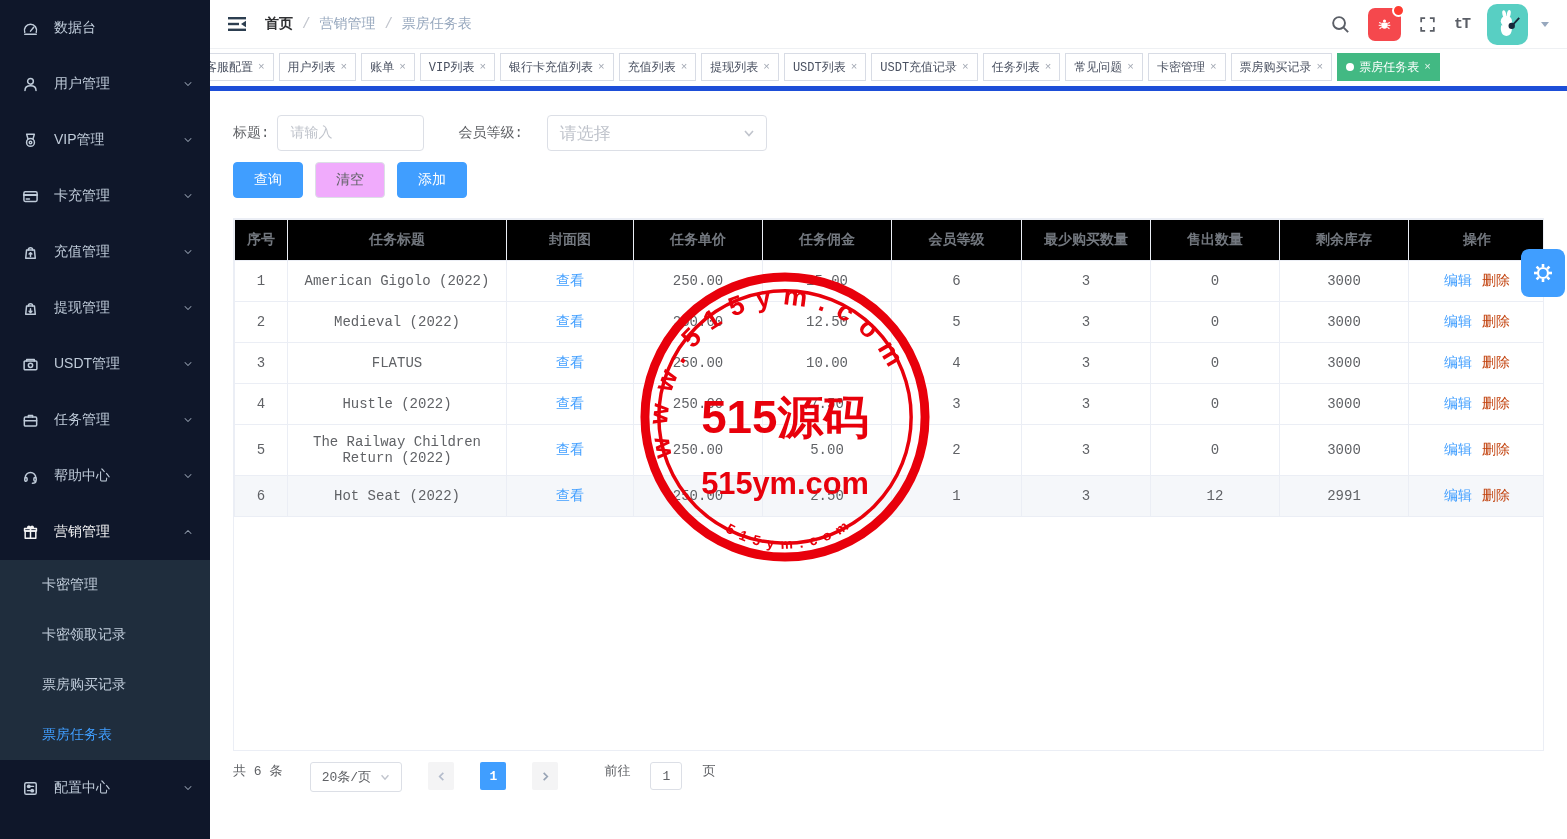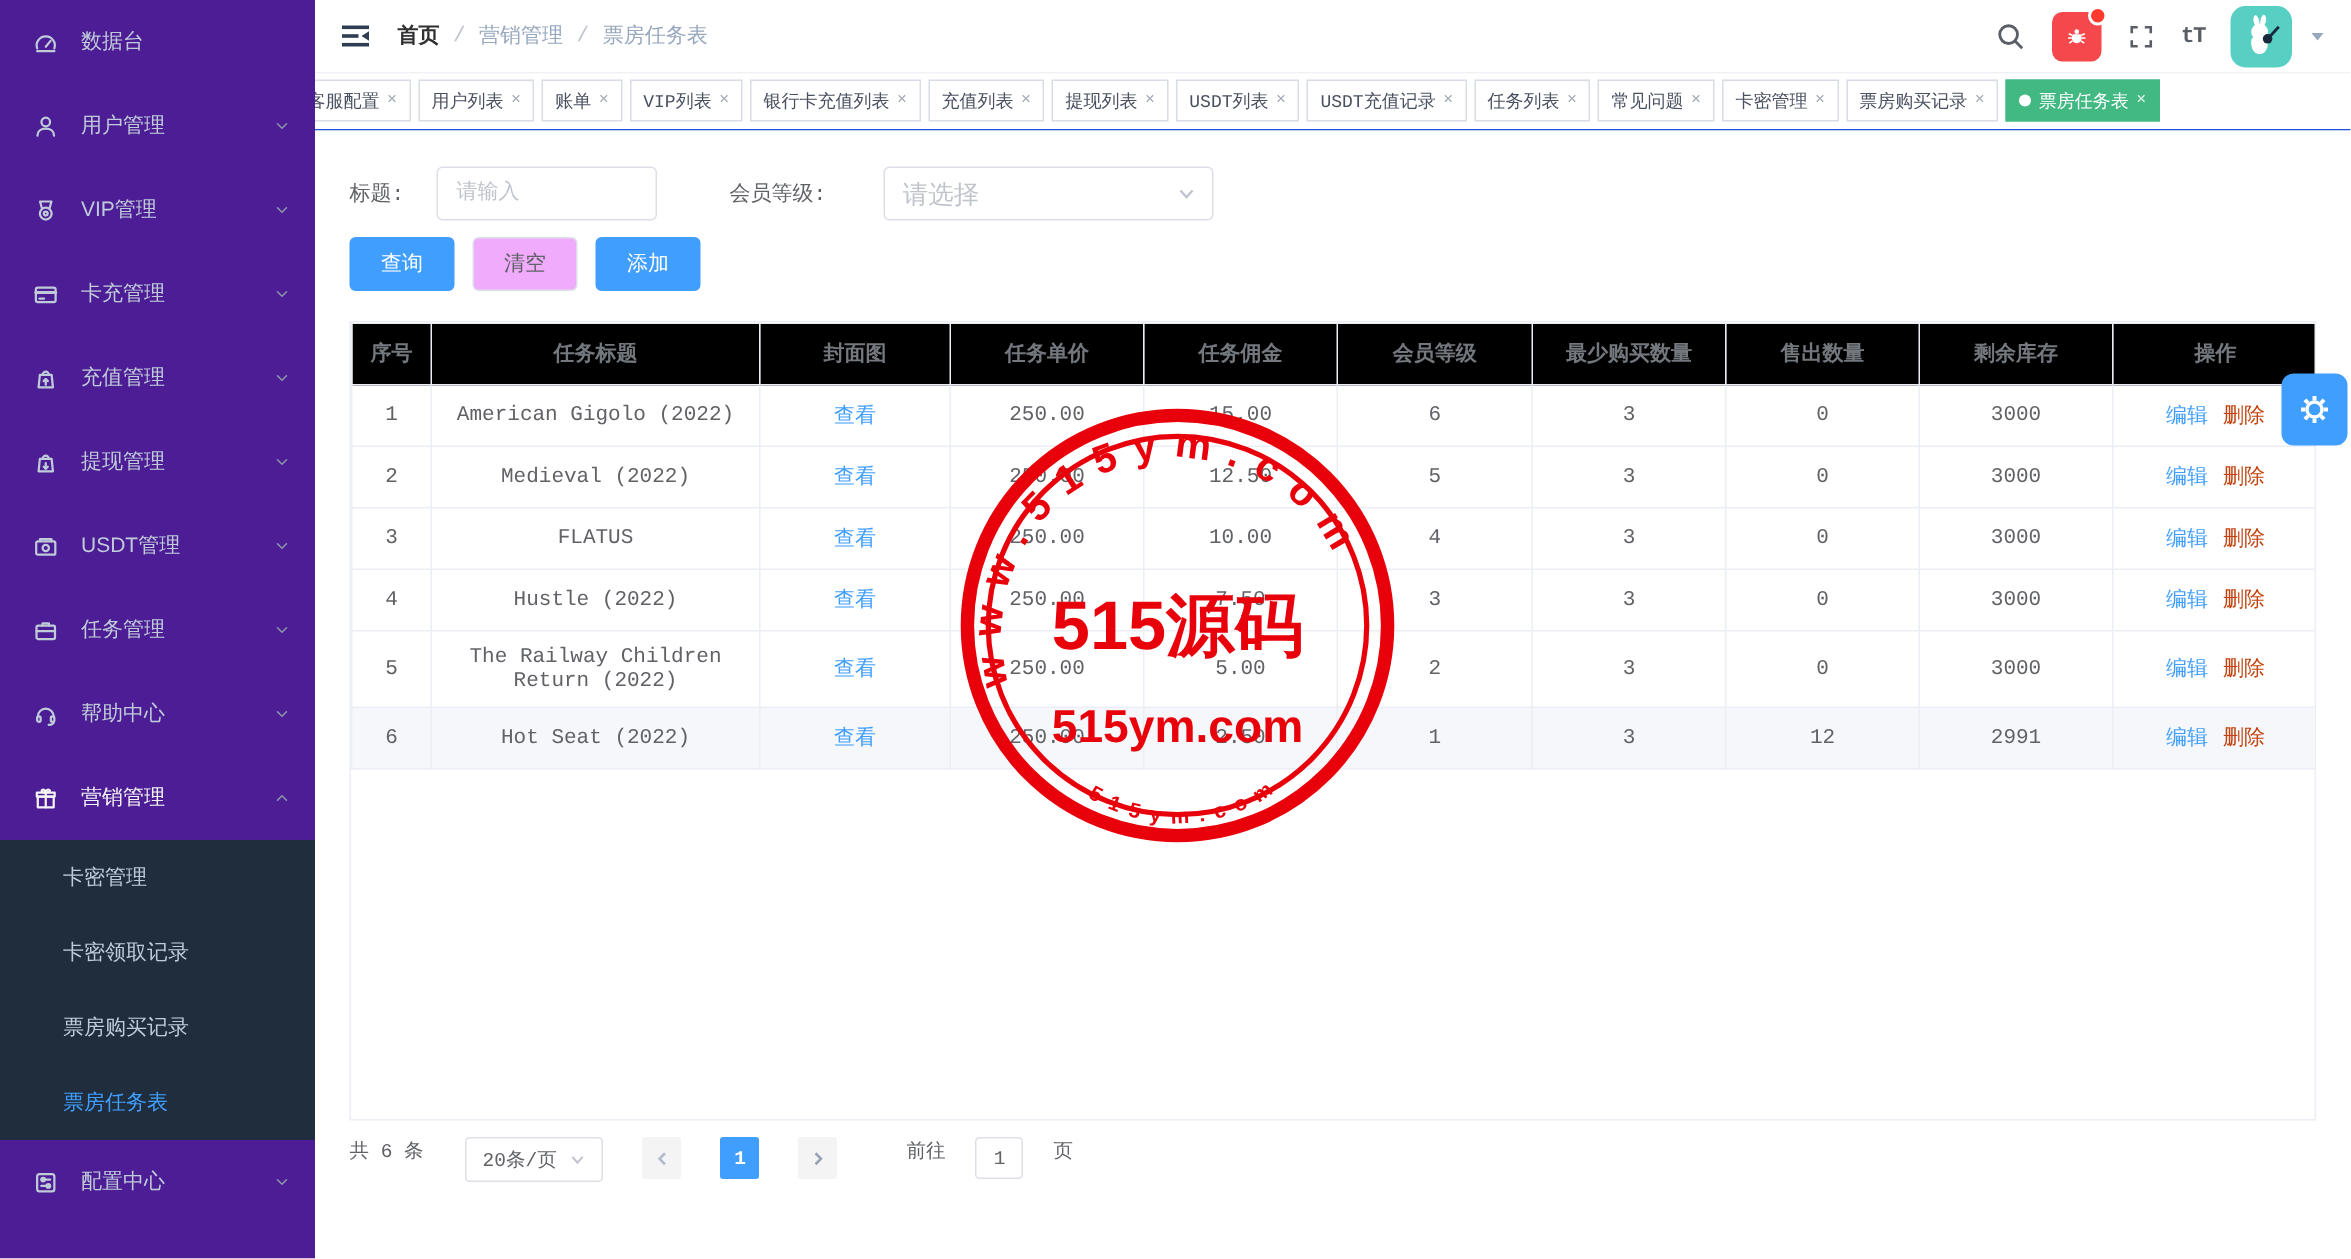--- a/index.html
+++ b/index.html
@@ -1,21 +1,21 @@
 <!DOCTYPE html>
 <html><head>
 <meta charset="utf-8">
 <style>
   html,body{margin:0;padding:0;}
   body{width:1567px;height:839px;overflow:hidden;background:#fff;
        font-family:"Liberation Sans","DejaVu Sans",sans-serif;font-size:14px;color:#606266;}
   .app{display:flex;width:100%;height:100%;position:relative;}
 
   
-  .sidebar{width:210px;flex:none;background:#4c1d95;overflow:hidden;position:relative;z-index:10;}
+  .sidebar{width:210px;flex:none;background:#0f172a;overflow:hidden;position:relative;z-index:10;}
   .menu-item{height:56px;display:flex;align-items:center;padding:0 16px 0 22px;color:#bfcbd9;cursor:pointer;}
   .menu-item .mi-icon{width:18px;height:18px;margin-right:14px;flex:none;display:flex;align-items:center;}
   .menu-item .mi-icon svg{width:17px;height:17px;}
   .menu-item .mi-label{flex:1;font-size:14px;}
   .menu-item .mi-chevron{width:12px;height:12px;color:#8d98a8;}
   .menu-item.expanded{color:#f4f4f5;}
   .submenu{background:#1f2d3d;}
   .submenu .menu-item{height:50px;padding-left:42px;font-size:14px;}
   .submenu .menu-item.active .mi-label{color:#409eff;}
 
@@ -31,32 +31,32 @@
   .nav-right{margin-left:auto;display:flex;align-items:center;gap:17px;}
   .nav-icon{color:#5a5e66;cursor:pointer;display:flex;align-items:center;}
   .bug-btn{width:33px;height:33px;background:#f5484d;border-radius:7px;display:flex;align-items:center;justify-content:center;position:relative;cursor:pointer;}
   .bug-btn .dot{position:absolute;top:-4px;right:-4px;width:9px;height:9px;border-radius:50%;background:#ff3b30;border:2px solid #fff;}
   .fontsize-label{font-weight:bold;font-size:15px;color:#5a5e66;letter-spacing:-1px;}
   .avatar{width:41px;height:41px;border-radius:10px;background:#58cfc3;display:flex;align-items:center;justify-content:center;cursor:pointer;overflow:hidden;}
   .caret{color:#97a8be;margin-left:-6px;}
 
   
   .tabbar{height:36px;flex:none;display:flex;align-items:center;gap:5px;background:#fff;
-          border-bottom:1px solid #1d4ed8;box-shadow:0 1px 3px rgba(0,0,0,.05);overflow:hidden;padding-bottom:1px;}
+          border-bottom:5px solid #1d4ed8;box-shadow:0 1px 3px rgba(0,0,0,.05);overflow:hidden;padding-bottom:1px;}
   .tab{flex:none;display:inline-flex;align-items:center;gap:5px;height:26px;padding:0 8px;
        border:1px solid #d8dce5;background:#fff;color:#495060;font-size:12px;cursor:pointer;}
   .tab:first-child{margin-left:-14px;}
   .tab .tab-close{font-size:11px;color:#a0a6b1;line-height:1;}
   .tab.active{background:#42b983;border-color:#42b983;color:#fff;}
   .tab.active .tab-close{color:#e7f6ee;}
   .tab .tab-dot{width:8px;height:8px;border-radius:50%;background:#fff;}
 
   
   .content{flex:1;background:#fff;padding:24px 23px 0 23px;position:relative;overflow:hidden;}
-  .filters{display:flex;align-items:center;gap:22px;height:36px;}
+  .filters{display:flex;align-items:center;gap:8px;height:36px;}
   .f-label{color:#606266;font-size:14px;}
   .f-input{width:147px;height:36px;border:1px solid #dcdfe6;border-radius:4px;padding:0 12px;font-size:14px;
            color:#3b82f6;box-sizing:border-box;outline:none;font-family:inherit;}
   .f-input::placeholder{color:#c0c4cc;}
   .f-select{width:220px;height:36px;border:1px solid #dcdfe6;border-radius:4px;display:flex;align-items:center;
             justify-content:space-between;padding:0 10px 0 12px;box-sizing:border-box;cursor:pointer;margin-left:16px;}
   .f-select .ph{color:#c0c4cc;font-size:17px;}
   .f-select .sel-chevron{color:#c0c4cc;}
   .lab2{margin-left:26px;}
   .btn-row{display:flex;align-items:center;gap:12px;margin-top:11px;}

